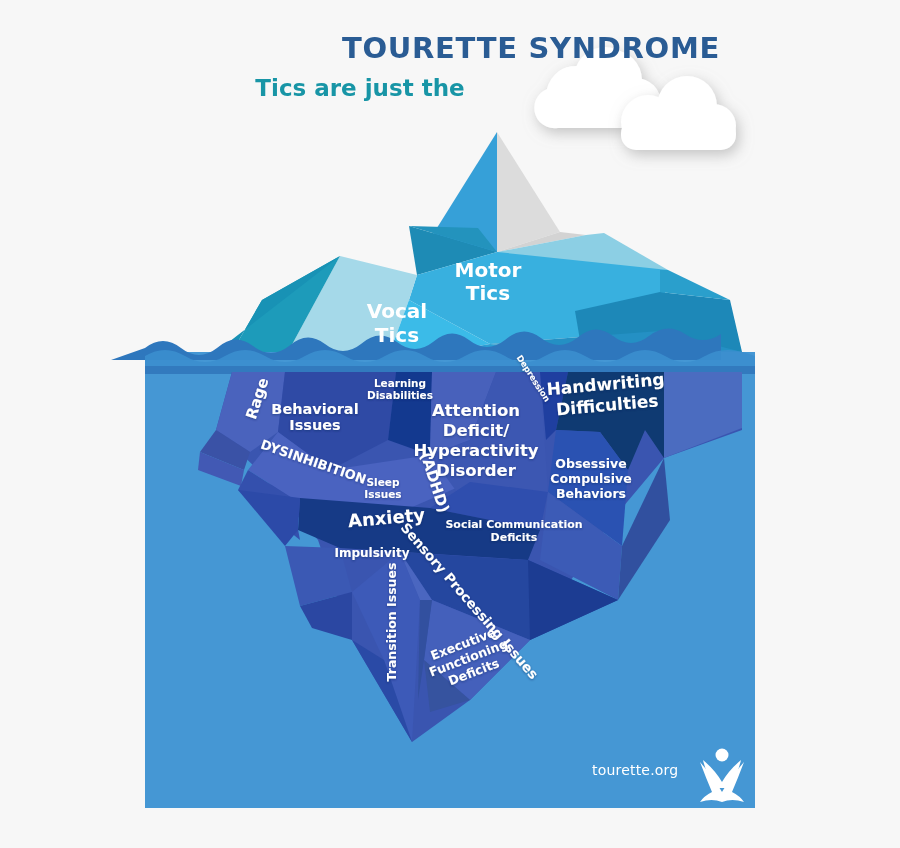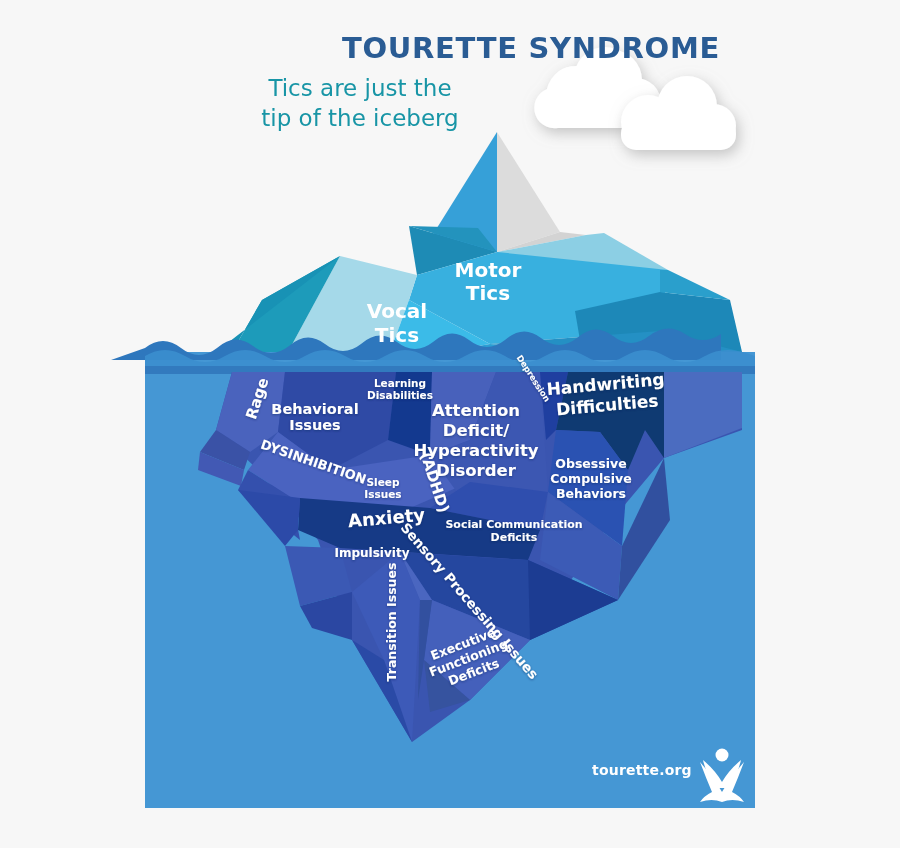--- a/index.html
+++ b/index.html
@@ -14,25 +14,25 @@
   #stage svg{display:block;}
   .hdr{
     position:absolute;left:0;top:0;width:720px;text-align:center;
     pointer-events:none;
   }
   .hdr-title{
     font-size:29px;font-weight:bold;color:#2a5c94;letter-spacing:0.7px;
     margin-top:33px;line-height:1.1;text-align:right;
   }
   .hdr-sub{
-    font-size:23px;font-weight:normal;color:#1895a6;line-height:1.32;margin-top:8px;
+    font-size:23px;font-weight:bold;color:#1895a6;line-height:1.32;margin-top:8px;
   }
   .wm{
     position:absolute;left:592px;top:762px;color:#ffffff;
-    font-size:14px;font-weight:bold;letter-spacing:0.2px;
+    font-size:14px;font-weight:normal;letter-spacing:0.2px;
   }
 </style>
 </head>
 <body>
 
 <div id="stage">
 <svg width="900" height="848" viewBox="0 0 900 848" xmlns="http://www.w3.org/2000/svg">
   <defs>
     <filter id="cloudshadow" x="-40%" y="-40%" width="190%" height="190%">
       <feDropShadow dx="3" dy="5" stdDeviation="7" flood-color="#9a9a9a" flood-opacity="0.55"></feDropShadow>
@@ -228,17 +228,16 @@
     <path d="M700 762 q14 16 22 30 q8 -14 22 -30 q-6 16 -12 30 q8 4 12 10 q-12 -4 -22 0 q-10 -4 -22 0 q4 -6 12 -10 q-6 -14 -12 -30 Z"></path>
     <path d="M703 760 q12 10 19 22 q7 -12 19 -22 q-4 18 -14 28 l-10 0 q-10 -10 -14 -28 Z"></path>
   </g>
 </svg>
 </div>
 
 <div class="hdr">
   <div class="hdr-title">TOURETTE SYNDROME</div>
   <div class="hdr-sub">
     <div>Tics are just the</div>
-    <div>tip of the iceberg</div>
   </div>
 </div>
 
 <div class="wm">tourette.org</div>
 
 </body></html>

